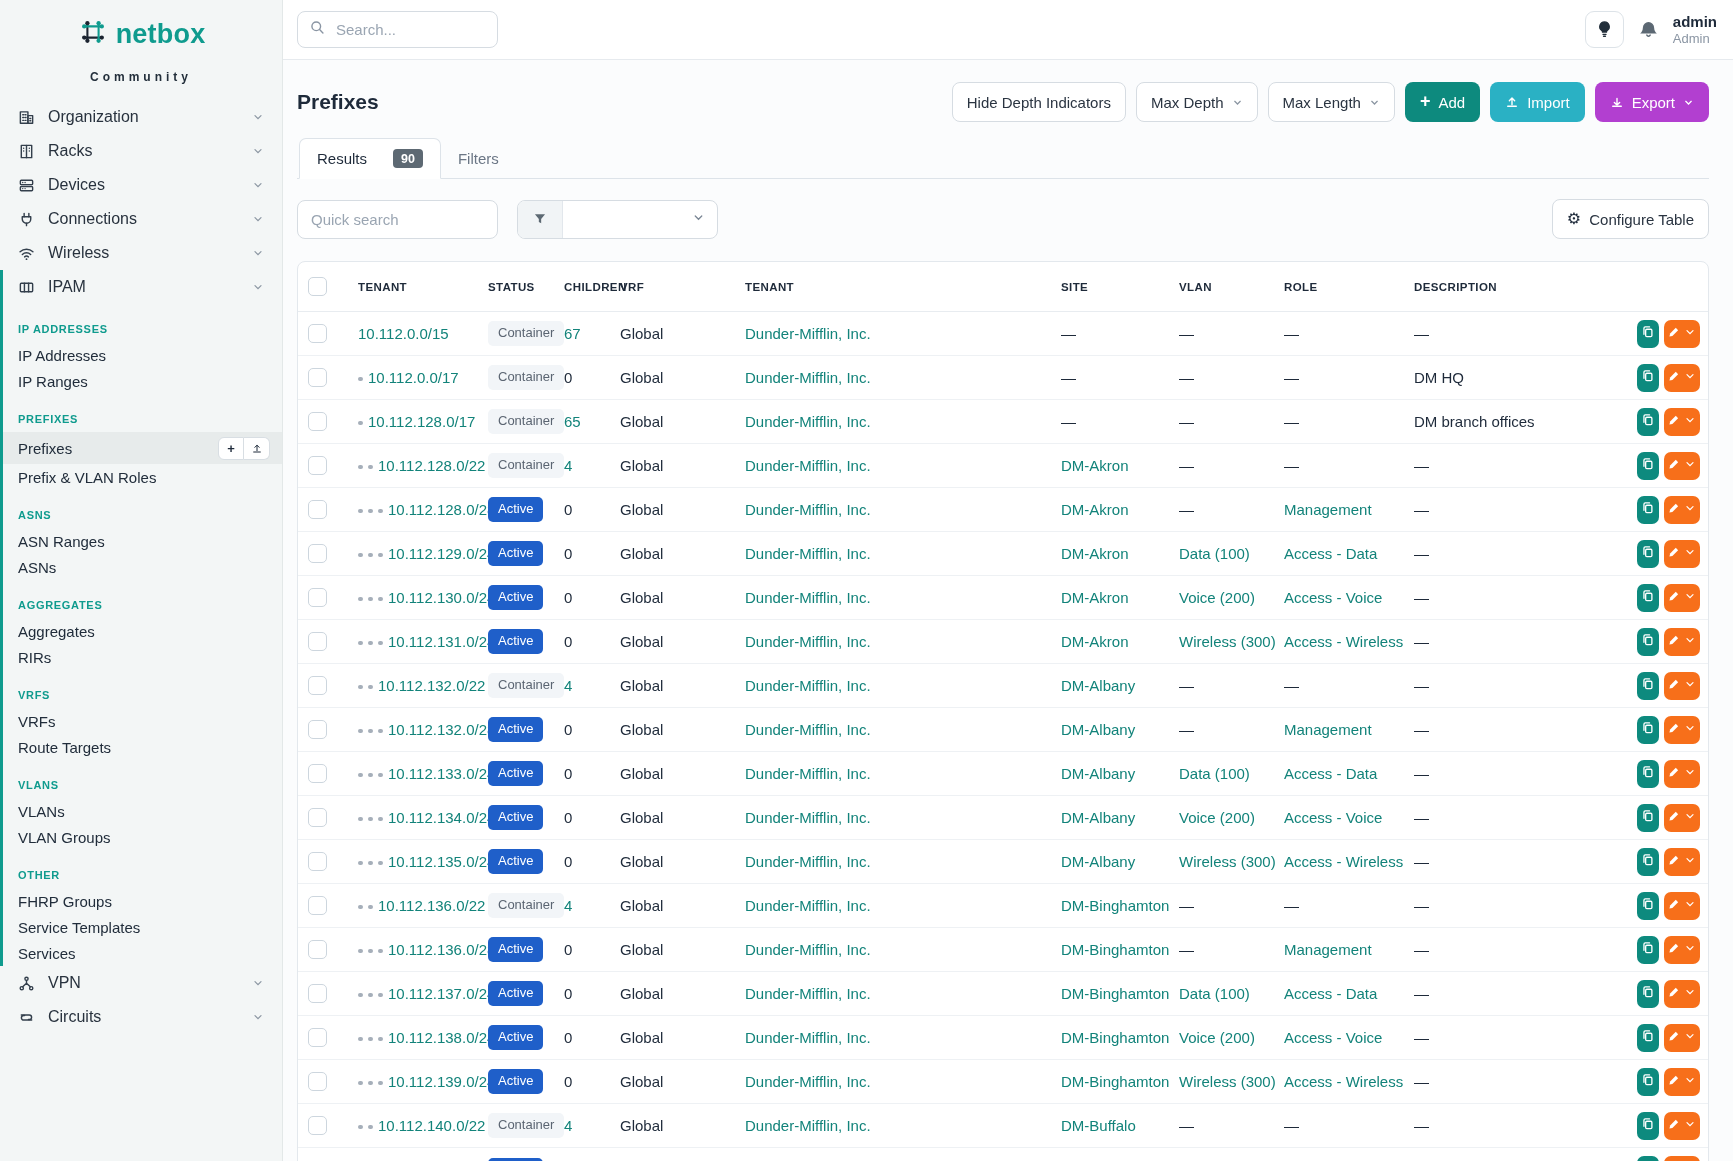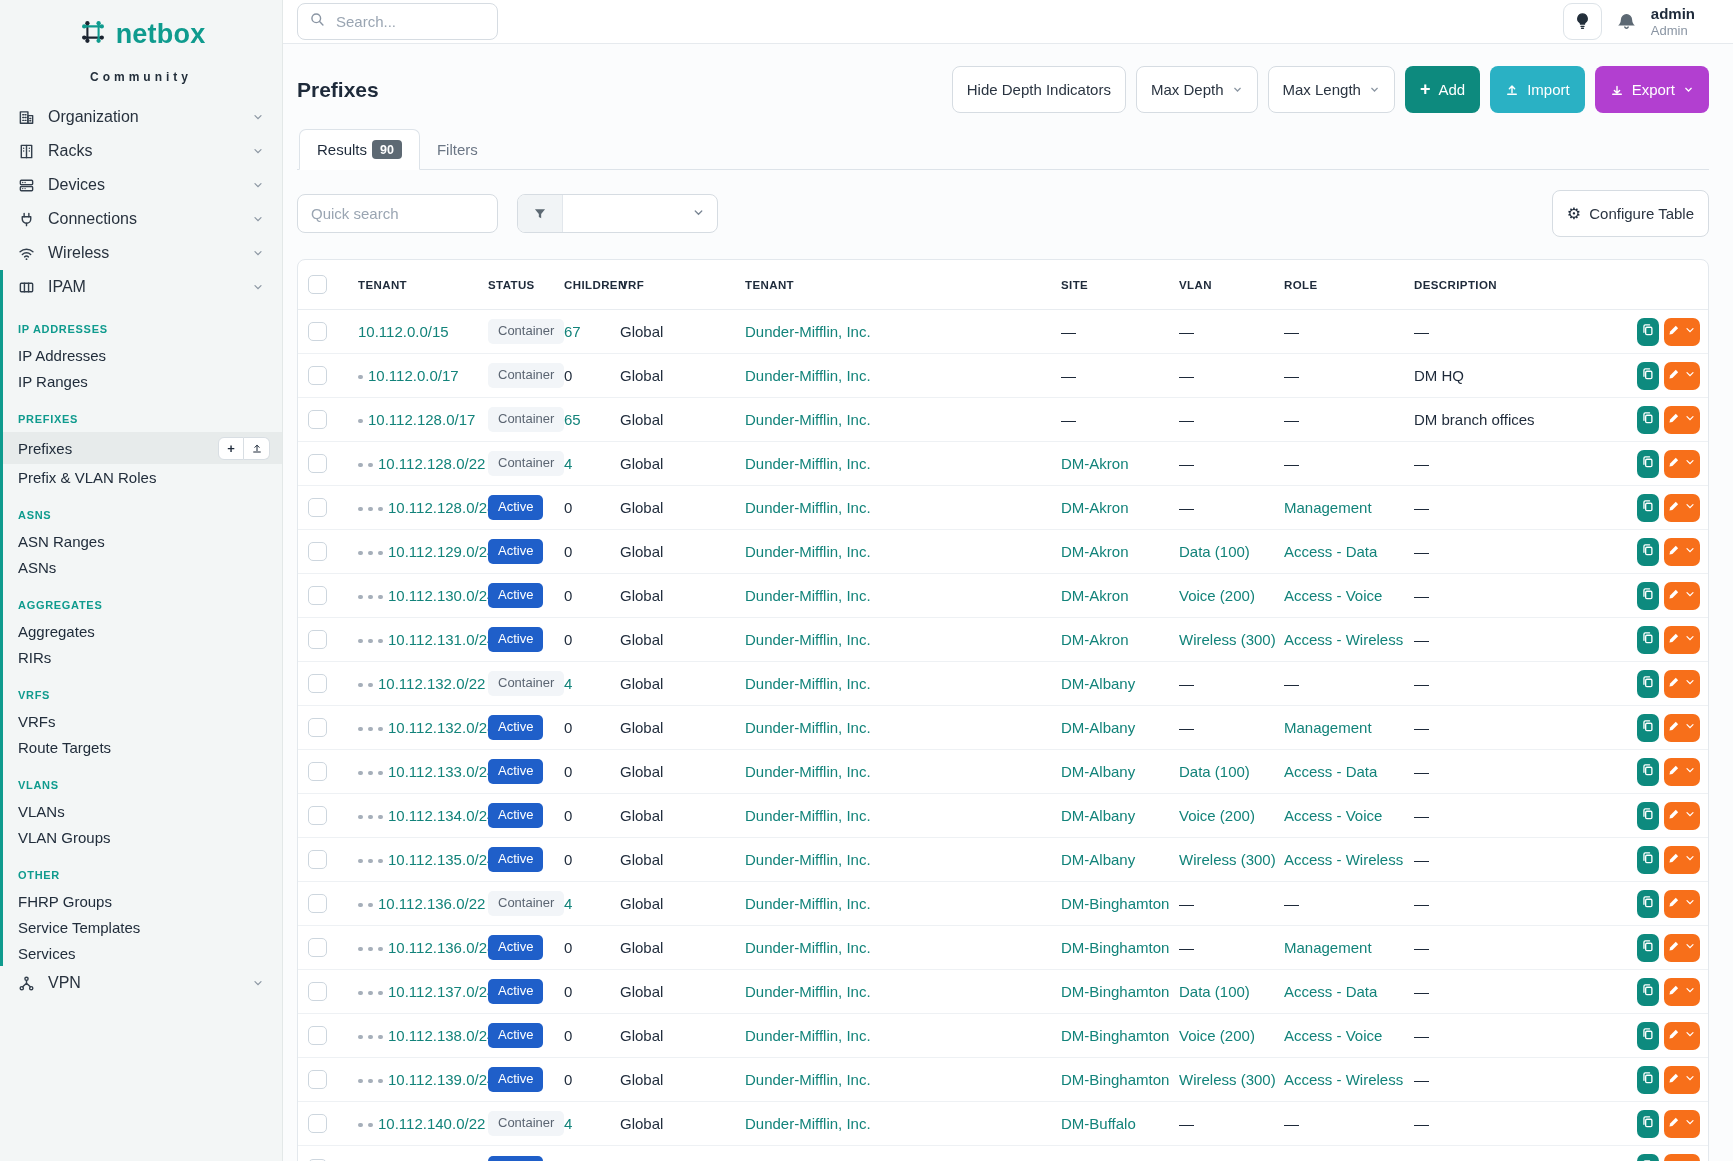--- a/index.html
+++ b/index.html
@@ -32,52 +32,52 @@
   .sub-item .sub-lbl{flex:1}
   .sub-item.active{background:#e7ebeb}
   .mini-actions{display:flex}
   .mini-btn{width:26px;height:23px;background:#fff;border:1px solid #d8dee3;display:flex;align-items:center;justify-content:center;color:#1e2a3a;font-size:13px;font-weight:bold;padding:0;cursor:pointer}
   .mini-btn:first-child{border-radius:6px 0 0 6px}
   .mini-btn:last-child{border-radius:0 6px 6px 0;border-left:none}
   .mini-btn svg{width:12px;height:12px}
 
   
   .main{flex:1;display:flex;flex-direction:column;min-width:0}
-  .topbar{height:44px;background:#fff;border-bottom:1px solid #e6eaee;display:flex;align-items:center;justify-content:space-between;padding:0 38px 0 14px}
+  .topbar{height:60px;background:#fff;border-bottom:1px solid #e6eaee;display:flex;align-items:center;justify-content:space-between;padding:0 16px 0 14px}
   .search-box{width:201px;height:37px;border:1px solid #d6dce2;border-radius:8px;background:#fff;display:flex;align-items:center;gap:9px;padding:0 12px;color:#8a95a3}
   .search-box svg{width:15px;height:15px}
   .search-box input{border:none;outline:none;background:transparent;font-size:15px;width:100%;color:#33404e}
   .search-box input::placeholder{color:#9aa5b2}
   .topbar-right{display:flex;align-items:center;gap:15px}
   .bulb-btn{width:39px;height:37px;border:1px solid #dde3e8;border-radius:9px;background:#fff;display:flex;align-items:center;justify-content:center;color:#232f3b;cursor:pointer}
   .bulb-btn svg{width:17px;height:17px}
   .bell{display:flex;color:#5c6873;cursor:pointer}
   .bell svg{width:19px;height:19px}
   .user{text-align:left;line-height:1.2}
   .user-name{font-weight:700;font-size:15px;color:#1e2a3a}
   .user-role{font-size:13px;color:#8a95a3}
 
   .content{flex:1;padding:14px 24px 0 14px;overflow:hidden}
   .page-head{display:flex;align-items:center;justify-content:space-between;margin:8px 0 16px}
   .page-title{font-size:21px;font-weight:700;margin:0}
   .toolbar{display:flex;align-items:center;gap:10px}
-  .btn{height:47px;border-radius:8px;font-size:15px;display:inline-flex;align-items:center;gap:8px;padding:0 14px;border:1px solid transparent;cursor:pointer;background:#fff}
+  .btn{height:40px;border-radius:8px;font-size:15px;display:inline-flex;align-items:center;gap:8px;padding:0 14px;border:1px solid transparent;cursor:pointer;background:#fff}
   .btn-outline{border-color:#d6dce2;color:#2a3441}
   .btn-add{background:var(--add);color:#fff}
   .btn-import{background:var(--import);color:#fff}
   .btn-export{background:var(--export);color:#fff}
   .btn .bic{display:flex}
   .btn .bic svg{width:14px;height:14px}
   .chev-sm{display:flex;color:#8b96a2}
   .chev-sm svg{width:11px;height:11px}
   .btn-export .chev-sm{color:#fff}
   .plus-glyph{font-size:18px;font-weight:600;line-height:1;margin-top:-2px}
 
   .tabs{display:flex;border-bottom:1px solid #dde3e9;padding-left:2px}
-  .tab{padding:10px 17px;font-size:15px;color:#6b7685;display:flex;align-items:center;gap:5px;cursor:pointer}
+  .tab{padding:10px 17px;font-size:15px;color:#6b7685;display:flex;align-items:center;gap:26px;cursor:pointer}
   .tab.active{background:#fff;border:1px solid #dde3e9;border-bottom:1px solid #fff;border-radius:7px 7px 0 0;margin-bottom:-1px;color:#1e2a3a}
   .count-badge{background:#5d6973;color:#fff;font-size:12.5px;font-weight:600;padding:2.5px 8px;border-radius:4px}
 
   .controls{display:flex;align-items:center;gap:19px;margin-top:20px}
   .quick-search{width:201px;height:39px;border:1px solid #d6dce2;border-radius:8px;padding:0 13px;font-size:15px;outline:none;color:#33404e;background:#fff}
   .quick-search::placeholder{color:#9aa5b2}
   .filter-group{display:flex;width:201px;height:39px;border:1px solid #d6dce2;border-radius:8px;overflow:hidden;background:#fff}
   .filter-funnel{width:45px;background:#f1f4f6;border-right:1px solid #e2e7ec;display:flex;align-items:center;justify-content:center;color:#5d6973}
   .filter-funnel svg{width:14px;height:14px}
   .filter-select{flex:1;display:flex;align-items:center;justify-content:flex-end;padding:0 12px;color:#7a8694;cursor:pointer}
@@ -296,20 +296,34 @@
         <div class="nav-item">
           <span class="nav-ic">
             <svg viewBox="0 0 18 18" fill="none" stroke="currentColor" stroke-width="1.5" stroke-linecap="round" stroke-linejoin="round">
               <circle cx="9" cy="4" r="1.7"></circle>
               <circle cx="4" cy="14" r="1.7"></circle>
               <circle cx="14" cy="14" r="1.7"></circle>
               <path d="M9 5.7v3M9 8.7l-4 3.8M9 8.7l4 3.8"></path>
             </svg>
           </span>
           <span class="nav-lbl">VPN</span>
+          <span class="chev">
+            <svg viewBox="0 0 18 18" fill="none" stroke="currentColor" stroke-width="1.8" stroke-linecap="round">
+              <path d="M4.5 7l4.5 4.5L13.5 7"></path>
+            </svg>
+          </span>
+        </div>
+        <div class="nav-item">
+          <span class="nav-ic">
+            <svg viewBox="0 0 18 18" fill="none" stroke="currentColor" stroke-width="1.5" stroke-linecap="round" stroke-linejoin="round">
+              <path d="M3.5 6.3h8.5a2.4 2.4 0 0 1 0 4.8h-1"></path>
+              <path d="M14.5 11.7H6a2.4 2.4 0 0 1 0-4.8h1"></path>
+            </svg>
+          </span>
+          <span class="nav-lbl">Circuits</span>
           <span class="chev">
             <svg viewBox="0 0 18 18" fill="none" stroke="currentColor" stroke-width="1.8" stroke-linecap="round">
               <path d="M4.5 7l4.5 4.5L13.5 7"></path>
             </svg>
           </span>
         </div>
       </nav>
   </aside>
 
   <main class="main">

